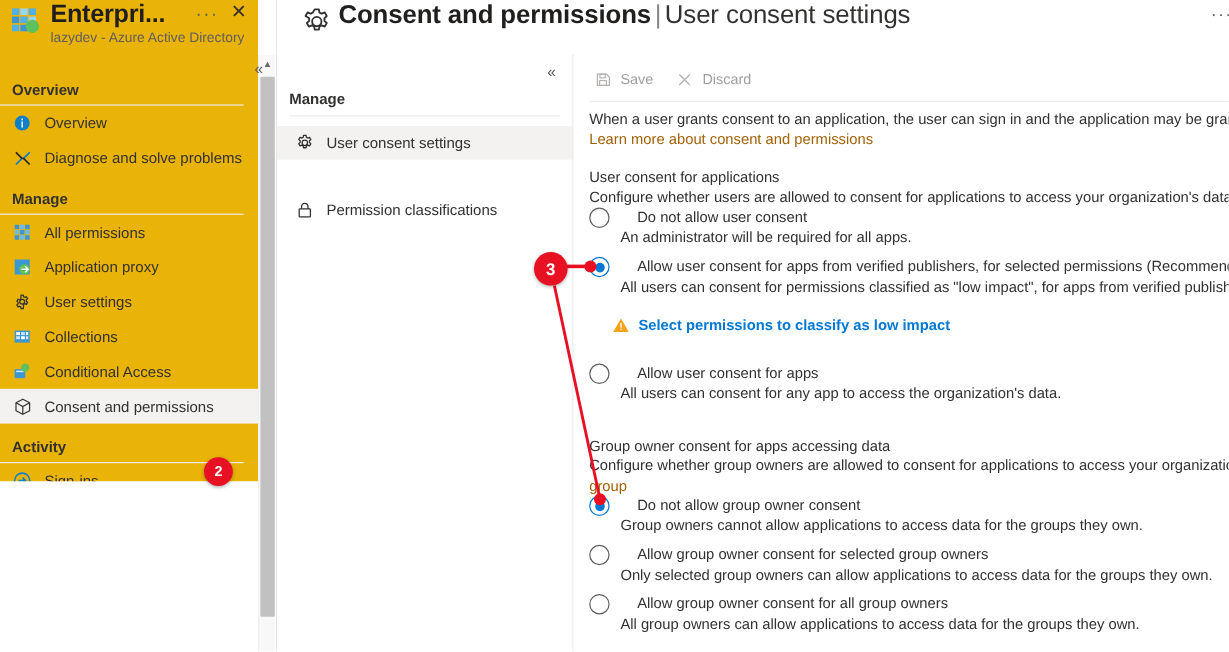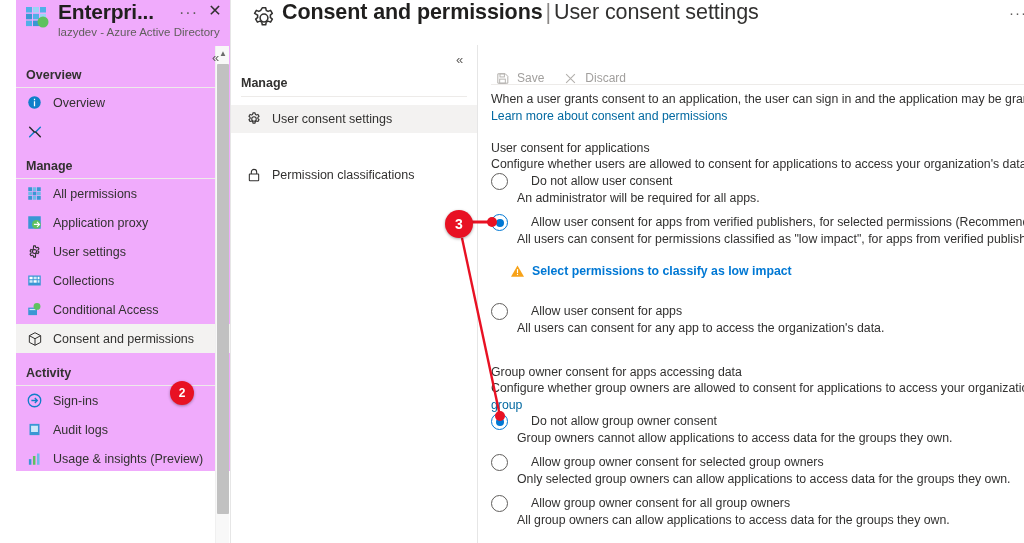--- a/index.html
+++ b/index.html
@@ -8,22 +8,22 @@
     overflow: hidden;
     background: #ffffff;
     font-family: "Liberation Sans", sans-serif;
     color: #323130;
     -webkit-font-smoothing: antialiased;
   }
   .screen { position: relative; width: 1024px; height: 543px; background:#fff; }
 
   
   .sidebar {
-    position: absolute; left: 16px; top: 0; width: 215px; height: 471px;
-    background: #f0abfc; overflow: hidden;
+    position: absolute; left: 0; top: 0; width: 215px; height: 401px;
+    background: #eab308; overflow: hidden;
   }
   .sb-header { position: relative; height: 46px; padding: 4px 0 0 0; }
   .app-icon {
     position: absolute; left: 8px; top: 5px; width: 28px; height: 24px;
   }
   .app-title {
     position: absolute; left: 42px; top: 0px;
     font-size: 21px; font-weight: 600; color: #201f1e;
     letter-spacing: -0.2px; white-space: nowrap;
   }
@@ -137,42 +137,42 @@
     position: absolute; left: 477px; top: 45px; width: 1px; height: 498px;
     background: #e6e6e6;
   }
 
   
   .content {
     position: absolute; left: 478px; top: 45px; width: 546px; height: 498px;
     background: #fff; overflow: hidden;
   }
   .cmdbar {
-    position: absolute; left: 0; top: 16px; width: 546px; height: 34px;
+    position: absolute; left: 0; top: 4px; width: 546px; height: 34px;
     display: flex; align-items: center; padding-left: 14px;
   }
   .cmd-btn {
     display: flex; align-items: center; height: 30px;
     padding: 0 10px 0 2px; margin-right: 6px;
     font-size: 12px; color: #a19f9d; cursor: default;
   }
   .cmd-btn .cico {
     width: 17px; height: 17px; margin-right: 6px;
     display:flex; align-items:center; justify-content:center;
   }
   .cmd-rule {
     position: absolute; left: 13px; top: 39px; width: 1011px; height: 1px;
     background: #edebe9;
   }
 
   .body-text {
     position: absolute; left: 13px; font-size: 12.3px; color: #323130;
     white-space: nowrap; line-height: 15px;
   }
-  .lnk { color: #0369a1; cursor: pointer; }
+  .lnk { color: #a16207; cursor: pointer; }
 
   .grp-title {
     position: absolute; left: 13px; font-size: 12.3px; color: #323130;
     white-space: nowrap;
   }
 
   
   .radio-row { position: absolute; left: 13px; width: 560px; }
   .radio-dot {
     position: absolute; left: 0; top: 0; width: 17px; height: 17px;
@@ -256,20 +256,21 @@
         </div>
         <div class="sb-item">
           <span class="ico">
             <svg width="16" height="16" viewBox="0 0 24 24">
               <path d="M4 19l7-7" stroke="#0f7fc9" stroke-width="2.2" fill="none" stroke-linecap="round"></path>
               <path d="M20 5l-7 7" stroke="#0f7fc9" stroke-width="2.2" fill="none" stroke-linecap="round"></path>
               <path d="M4 5l7 7" stroke="#2a2a2a" stroke-width="2.2" fill="none" stroke-linecap="round"></path>
               <path d="M20 19l-7-7" stroke="#2a2a2a" stroke-width="2.2" fill="none" stroke-linecap="round"></path>
             </svg>
           </span>
+          <span class="lbl">Diagnose and solve problems</span>
         </div>
         <div class="sb-section">Manage</div>
         <div class="sb-item">
           <span class="ico">
             <svg width="15" height="15" viewBox="0 0 24 24">
               <rect x="2" y="2" width="6" height="6" fill="#3a97d4"></rect>
               <rect x="9" y="2" width="6" height="6" fill="#6cbbe8"></rect>
               <rect x="16" y="2" width="6" height="6" fill="#3a97d4"></rect>
               <rect x="2" y="9" width="6" height="6" fill="#6cbbe8"></rect>
               <rect x="9" y="9" width="6" height="6" fill="#3a97d4"></rect>

